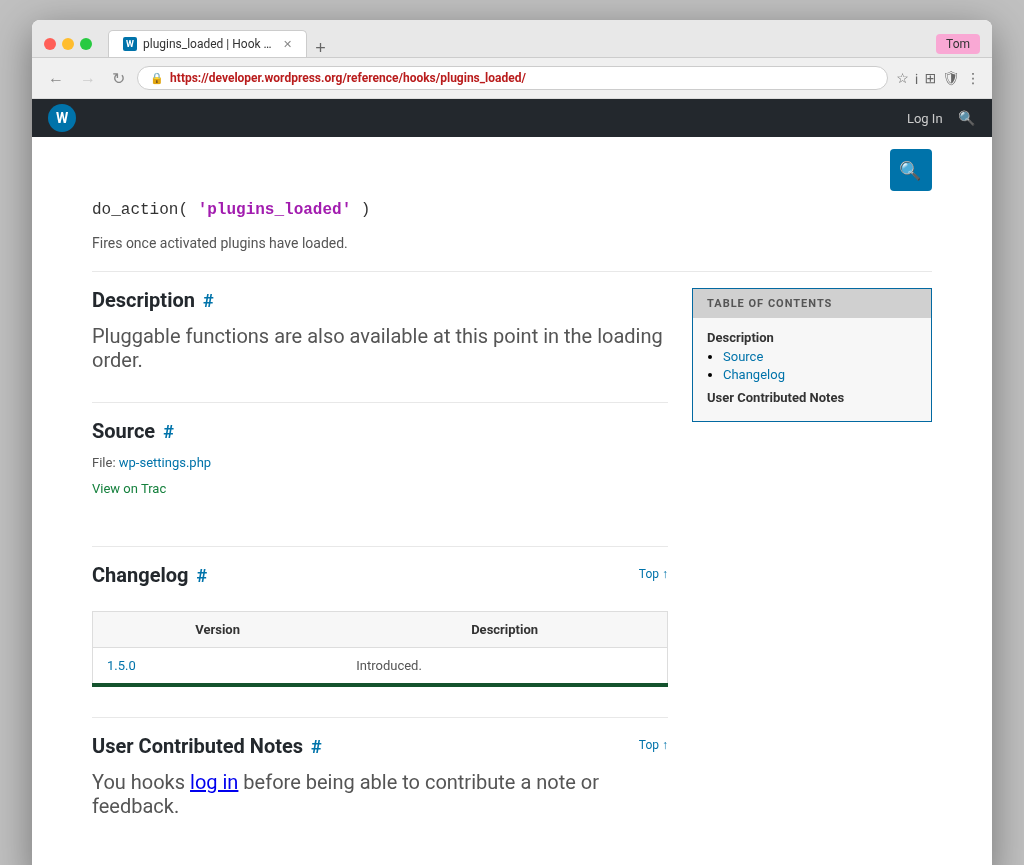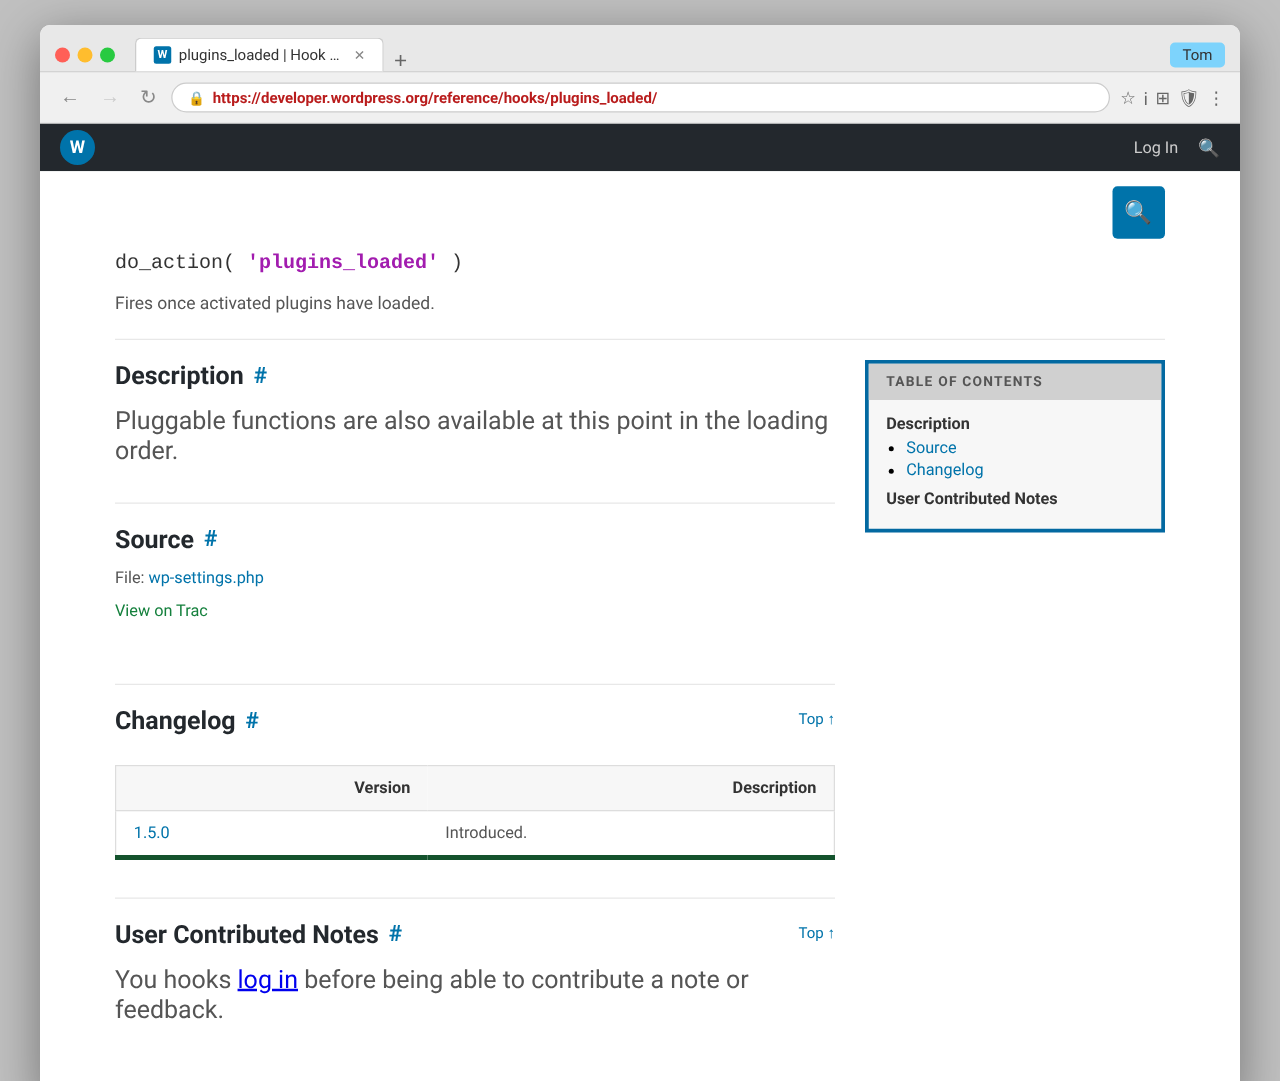--- a/index.html
+++ b/index.html
@@ -95,21 +95,21 @@
       background: transparent;
       border: none;
       font-size: 18px;
       color: #666;
       padding: 0 6px;
       cursor: pointer;
       line-height: 1;
     }
     .user-badge {
       margin-left: auto;
-      background: #7dd3fc;
+      background: #f9a8d4;
       border-radius: 4px;
       padding: 3px 10px;
       font-size: 12px;
       color: #333;
     }
 
     
     .address-bar {
       background: #f0f0f0;
       padding: 8px 12px;
@@ -255,21 +255,21 @@
     .content-area {
       flex: 1;
     }
 
     
     .toc-sidebar {
       width: 240px;
       flex-shrink: 0;
     }
     .toc-box {
-      border: 3px solid #0369a1;
+      border: 1px solid #0369a1;
       background: #f7f7f7;
     }
     .toc-header {
       background: #d0d0d0;
       padding: 8px 14px;
       font-size: 11px;
       font-weight: bold;
       color: #555;
       letter-spacing: 1px;
       text-transform: uppercase;
@@ -355,21 +355,21 @@
     .changelog-table {
       width: 100%;
       border-collapse: collapse;
       font-size: 13px;
       margin-top: 12px;
       border: 1px solid #ddd;
     }
     .changelog-table th {
       background: #f7f7f7;
       padding: 10px 14px;
-      text-align: right;
+      text-align: center;
       font-weight: bold;
       color: #333;
       border-bottom: 1px solid #ddd;
     }
     .changelog-table td {
       padding: 10px 14px;
       border-bottom: 4px solid #14532d;
       color: #555;
     }
     .changelog-table td:first-child a {

